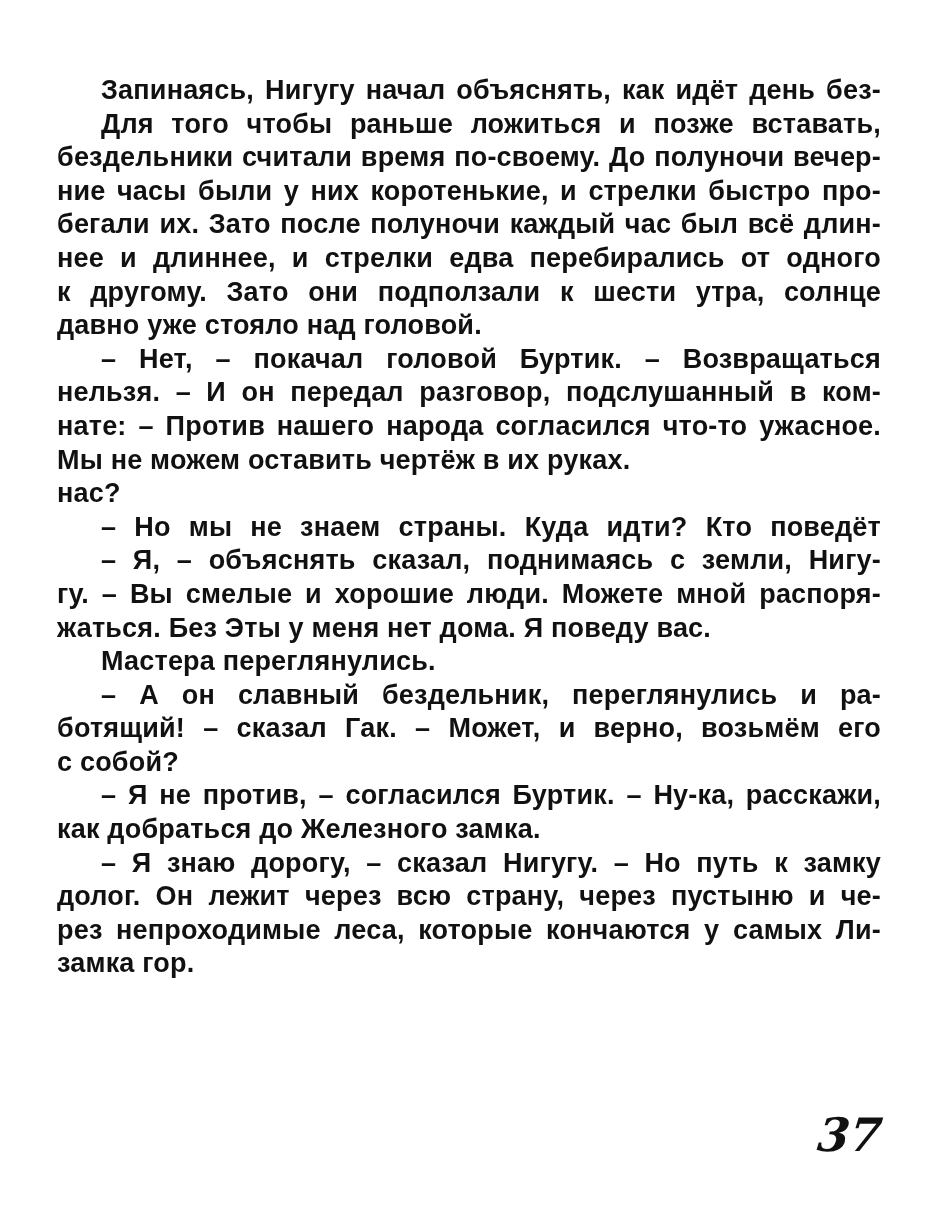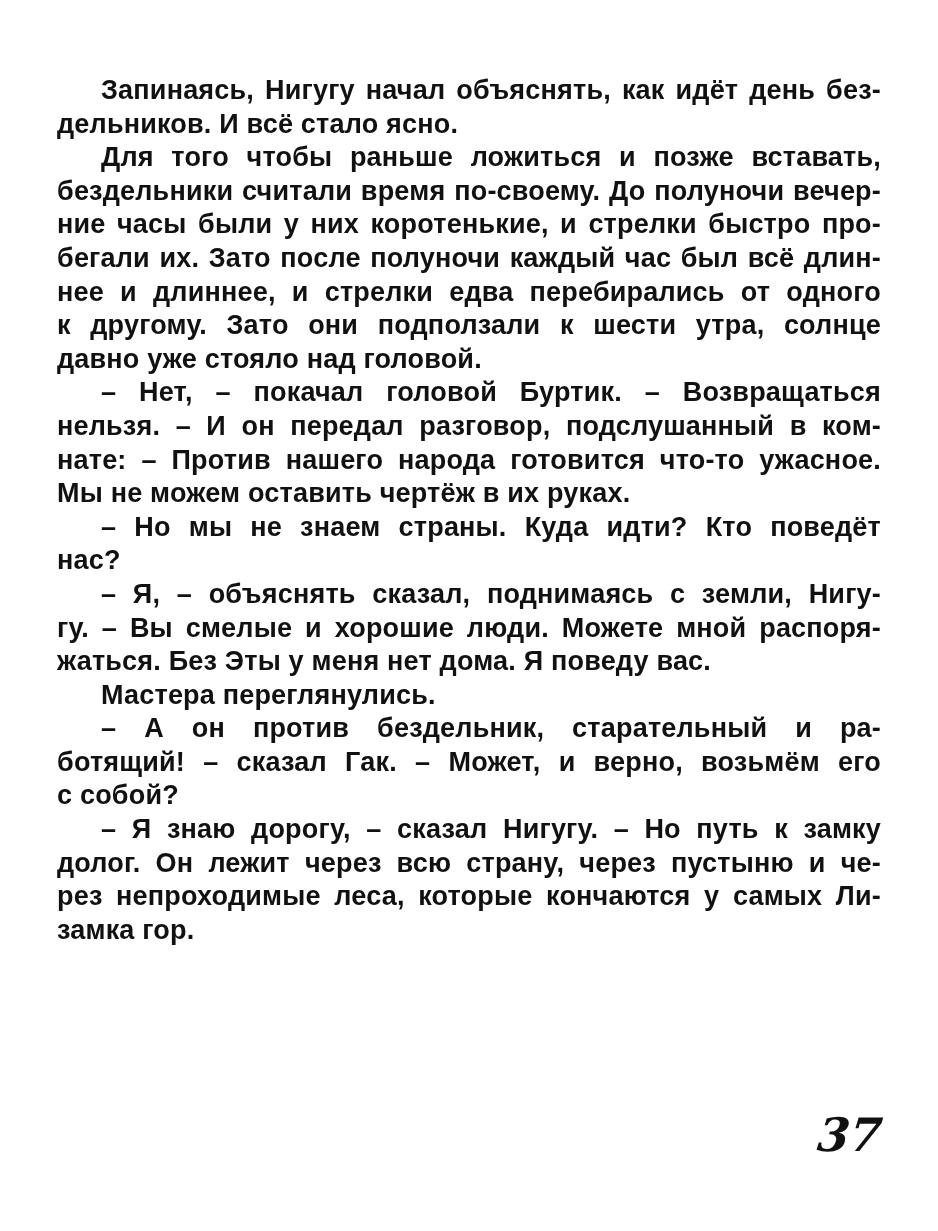--- a/index.html
+++ b/index.html
@@ -49,53 +49,56 @@
     transform: skewX(-6deg);
   }
 </style>
 </head>
 <body>
 
 <main class="book-page">
   <div class="text-block">
       <div class="para">
         <div class="line first">Запинаясь, Нигугу начал объяснять, как идёт день без-</div>
-        <div class="line last">дельников. И всё стало ясно.</div>
       </div>
       <div class="para">
         <div class="line first">Для того чтобы раньше ложиться и позже вставать,</div>
         <div class="line">бездельники считали время по-своему. До полуночи вечер-</div>
         <div class="line">ние часы были у них коротенькие, и стрелки быстро про-</div>
         <div class="line">бегали их. Зато после полуночи каждый час был всё длин-</div>
         <div class="line">нее и длиннее, и стрелки едва перебирались от одного</div>
         <div class="line">к другому. Зато они подползали к шести утра, солнце</div>
         <div class="line last">давно уже стояло над головой.</div>
       </div>
       <div class="para">
         <div class="line first">– Нет, – покачал головой Буртик. – Возвращаться</div>
         <div class="line">нельзя. – И он передал разговор, подслушанный в ком-</div>
-        <div class="line">нате: – Против нашего народа готовится что-то ужасное.</div>
+        <div class="line">нате: – Против нашего народа согласился что-то ужасное.</div>
         <div class="line last">Мы не можем оставить чертёж в их руках.</div>
       </div>
       <div class="para">
+        <div class="line last">нас?</div>
         <div class="line first">– Но мы не знаем страны. Куда идти? Кто поведёт</div>
-        <div class="line last">нас?</div>
       </div>
       <div class="para">
         <div class="line first">– Я, – объяснять сказал, поднимаясь с земли, Нигу-</div>
         <div class="line">гу. – Вы смелые и хорошие люди. Можете мной распоря-</div>
         <div class="line last">жаться. Без Эты у меня нет дома. Я поведу вас.</div>
       </div>
       <div class="para">
         <div class="line first last">Мастера переглянулись.</div>
       </div>
       <div class="para">
-        <div class="line first">– А он против бездельник, старательный и ра-</div>
+        <div class="line first">– А он славный бездельник, переглянулись и ра-</div>
         <div class="line">ботящий! – сказал Гак. – Может, и верно, возьмём его</div>
         <div class="line last">с собой?</div>
+      </div>
+      <div class="para">
+        <div class="line first">– Я не против, – согласился Буртик. – Ну-ка, расскажи,</div>
+        <div class="line last">как добраться до Железного замка.</div>
       </div>
       <div class="para">
         <div class="line first">– Я знаю дорогу, – сказал Нигугу. – Но путь к замку</div>
         <div class="line">долог. Он лежит через всю страну, через пустыню и че-</div>
         <div class="line">рез непроходимые леса, которые кончаются у самых Ли-</div>
         <div class="line last">замка гор.</div>
       </div>
     </div>
   <div class="page-number">37</div>
 </main>

